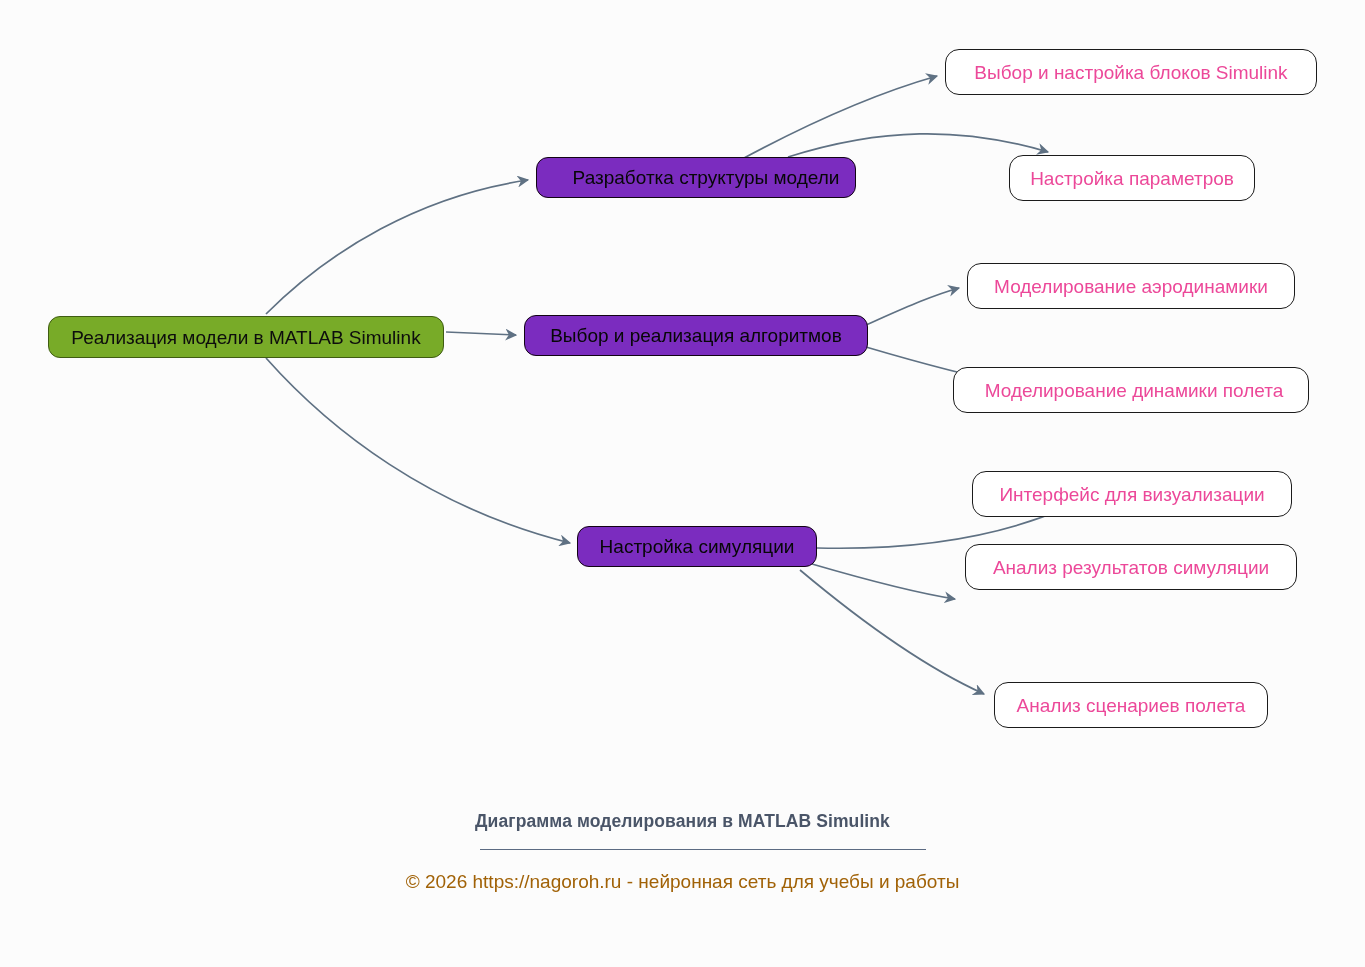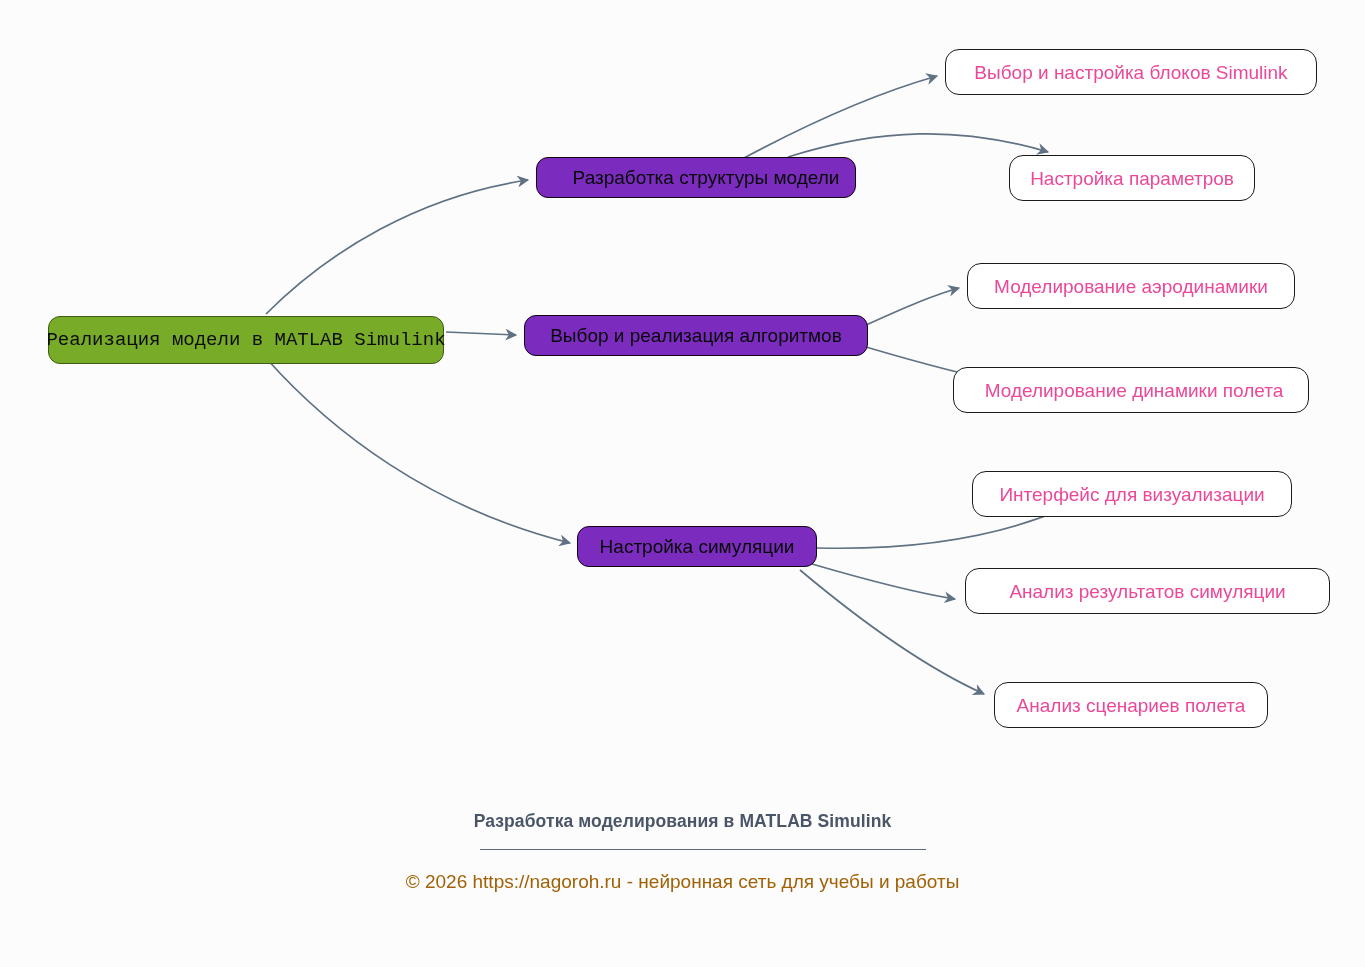--- a/index.html
+++ b/index.html
@@ -107,21 +107,21 @@
 
       <path d="M 866 325 C 900 310 930 296 959 288"></path>
       <path d="M 866 347 C 910 360 970 377 1025 387"></path>
 
       <path d="M 817 548 C 900 550 1000 541 1082 500"></path>
       <path d="M 812 564 C 860 578 910 592 955 599"></path>
       <path d="M 800 570 C 850 612 920 665 984 694"></path>
     </g>
   </svg>
 
-  <div class="node node-root" style="left:48px; top:316px; width:396px; height:48px;font-family:Liberation Mono, monospace;">
+  <div class="node node-root" style="left:48px; top:316px; width:396px; height:42px;">
     <span>Реализация модели в MATLAB Simulink</span>
   </div>
 
   <div class="node node-branch" style="left:536px; top:157px; width:320px; height:41px;padding-left:20px;">
     <span>Разработка структуры модели</span>
   </div>
   <div class="node node-leaf" style="left:945px; top:49px; width:372px; height:46px;">
     <span>Выбор и настройка блоков Simulink</span>
   </div>
   <div class="node node-leaf" style="left:1009px; top:155px; width:246px; height:46px;">
@@ -137,24 +137,24 @@
   <div class="node node-leaf" style="left:953px; top:367px; width:356px; height:46px;padding-left:6px;">
     <span>Моделирование динамики полета</span>
   </div>
 
   <div class="node node-branch" style="left:577px; top:526px; width:240px; height:41px;">
     <span>Настройка симуляции</span>
   </div>
   <div class="node node-leaf" style="left:972px; top:471px; width:320px; height:46px;text-align:center;">
     <span>Интерфейс для визуализации</span>
   </div>
-  <div class="node node-leaf" style="left:965px; top:568px; width:365px; height:46px;">
+  <div class="node node-leaf" style="left:965px; top:544px; width:332px; height:46px;">
     <span>Анализ результатов симуляции</span>
   </div>
   <div class="node node-leaf" style="left:994px; top:682px; width:274px; height:46px;">
     <span>Анализ сценариев полета</span>
   </div>
 
-  <div class="footer footer-title">Разработка моделирования в MATLAB Simulink</div>
+  <div class="footer footer-title">Диаграмма моделирования в MATLAB Simulink</div>
   <div class="footer-rule"></div>
   <div class="footer footer-copy">© 2026 https://nagoroh.ru - нейронная сеть для учебы и работы</div>
 
 </div>
 
 </body></html>

